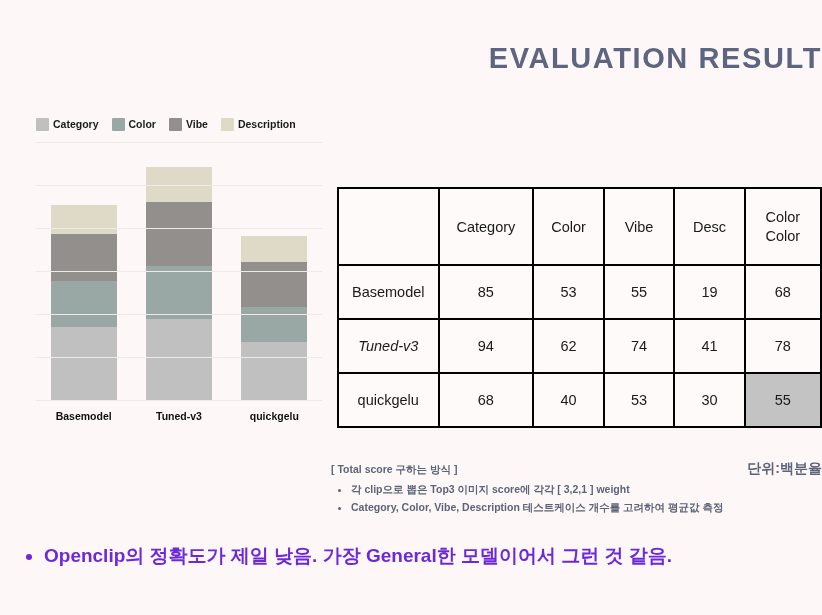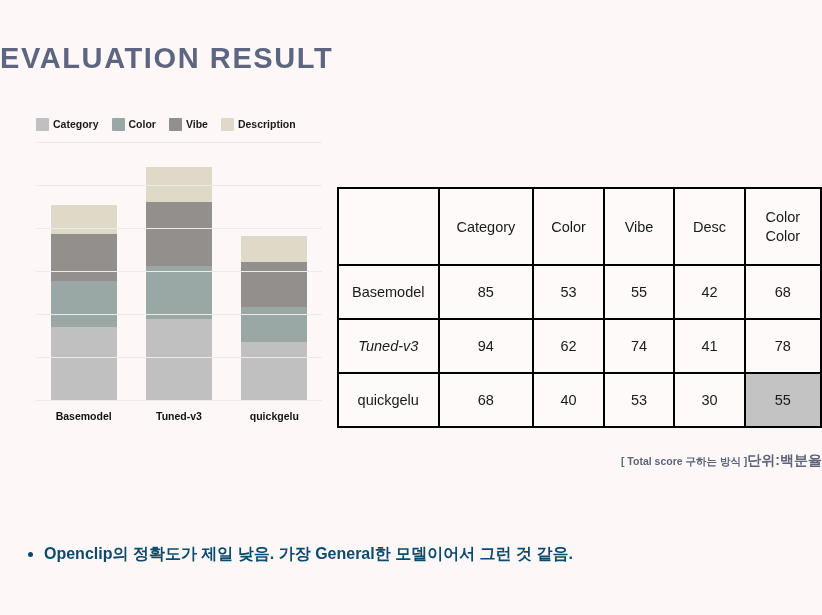--- a/index.html
+++ b/index.html
@@ -9,21 +9,21 @@
     font-family:"Liberation Sans","DejaVu Sans",sans-serif;
     color:#5c6479;
     position:relative;
     overflow:hidden;
   }
   .slide{position:relative;width:822px;height:615px;}
 
   
   .title{
     position:absolute;left:0;top:42px;width:822px;
-    text-align:left;
+    text-align:right;
     font-size:29px;font-weight:bold;
     letter-spacing:1.6px;
     color:#5d6581;
   }
 
   
   .chart-block{position:absolute;left:0;top:118px;width:335px;height:305px;}
 
   .legend{
     position:absolute;left:36px;top:0;
@@ -87,30 +87,30 @@
   .tuned-name{font-style:italic;font-size:16.5px;}
   .tuned-val{font-size:17px;margin-left:48px;}
   .hl{background:#c3c3c3;}
   .two-line{line-height:1.25;}
 
   
   .notes{
     position:absolute;left:331px;top:452px;width:491px;
     font-size:10.5px;color:#5c6479;font-weight:bold;
   }
-  .notes-head-row{display:flex;justify-content:flex-end;align-items:baseline;}
+  .notes-head-row{display:flex;justify-content:space-between;align-items:baseline;margin-top:8px;}
   .note-unit{font-size:14px;}
   .notes ul{margin:4px 0 0 0;padding-left:20px;}
   .notes li{margin-top:3px;line-height:1.45;}
 
   
   .result{position:absolute;left:14px;top:535px;width:800px;}
   .result-head{font-size:14px;font-weight:bold;color:#5c6479;}
   .result ul{margin:7px 0 0 0;padding-left:30px;}
-  .result li{font-size:16px;font-weight:bold;color:#0c4a6e;line-height:1.5;}
+  .result li{font-size:19px;font-weight:bold;color:#6d28d9;line-height:1.5;}
 </style>
 </head>
 <body>
 
 <div class="slide">
 
   <div class="title">EVALUATION RESULT</div>
 
   <div class="chart-block">
 
@@ -182,21 +182,21 @@
             <td class="c-cell-tot two-line">
               <div>Color</div>
               <div>Color</div>
             </td>
           </tr>
           <tr class="body">
             <td class="c-row-head">Basemodel</td>
             <td class="c-cell">85</td>
             <td class="c-cell-sm">53</td>
             <td class="c-cell-sm">55</td>
-            <td class="c-cell-sm">42</td>
+            <td class="c-cell-sm">19</td>
             <td class="c-cell-tot">68</td>
           </tr>
           <tr class="body">
             <td class="c-row-head tuned-name">Tuned-v3</td>
             <td class="c-cell tuned-val">94</td>
             <td class="c-cell-sm tuned-val">62</td>
             <td class="c-cell-sm tuned-val">74</td>
             <td class="c-cell-sm tuned-val">41</td>
             <td class="c-cell-tot tuned-val">78</td>
           </tr>
@@ -210,20 +210,24 @@
           </tr>
         </tbody>
     </table>
   </div>
 
   <div class="notes">
     <div class="notes-head-row">
       <span>[ Total score 구하는 방식 ]</span>
       <span class="note-unit">단위:백분율</span>
     </div>
+    <ul>
+      <li>각 clip으로 뽑은 Top3 이미지 score에 각각 [ 3,2,1 ] weight</li>
+      <li>Category, Color, Vibe, Description 테스트케이스 개수를 고려하여 평균값 측정</li>
+    </ul>
   </div>
 
   <div class="result">
     <ul>
       <li>Openclip의 정확도가 제일 낮음. 가장 General한 모델이어서 그런 것 같음.</li>
     </ul>
   </div>
 
 </div>
 

